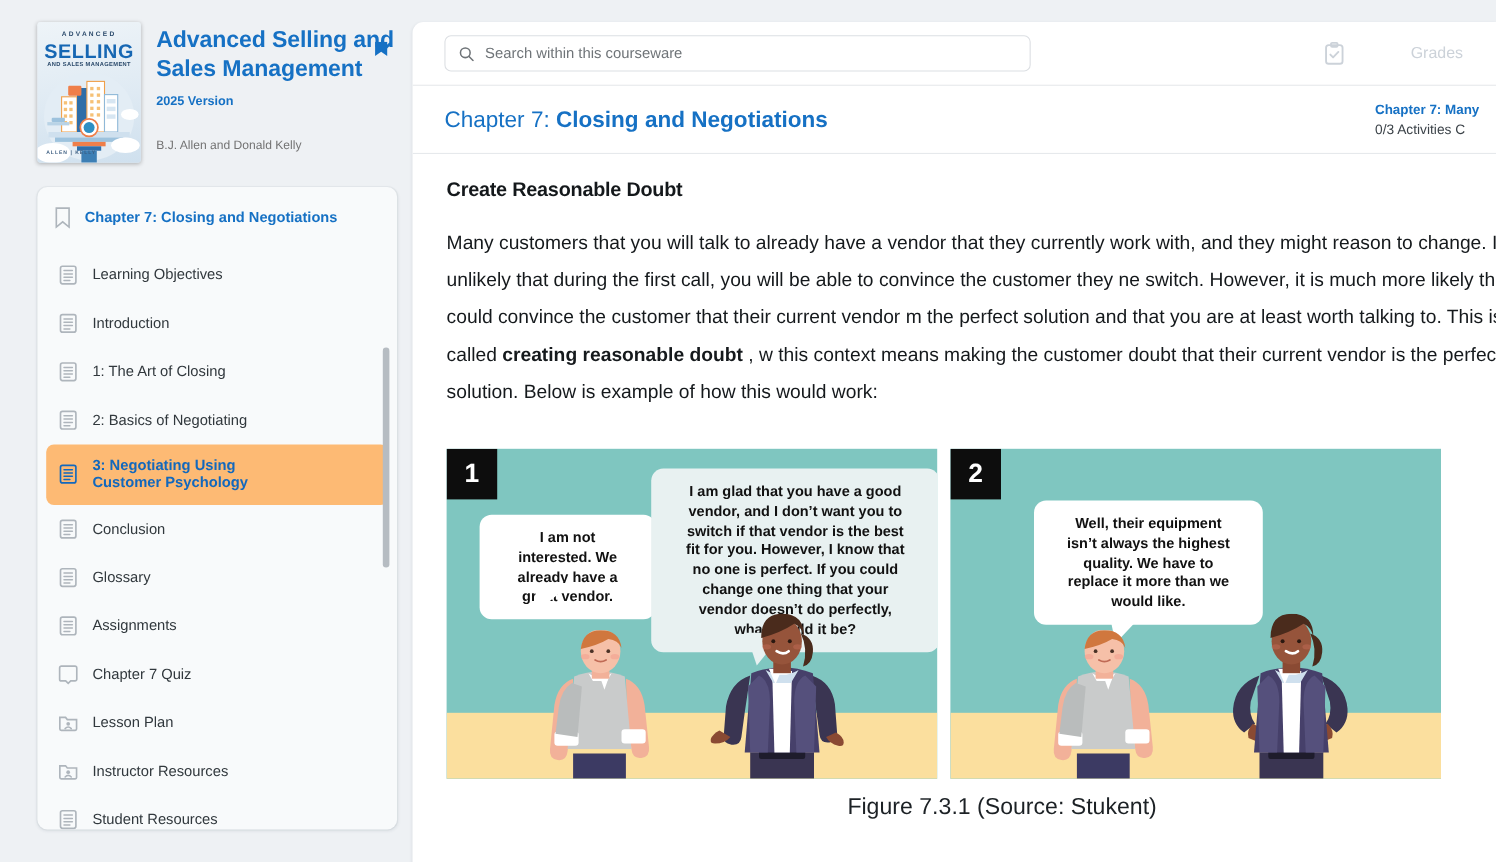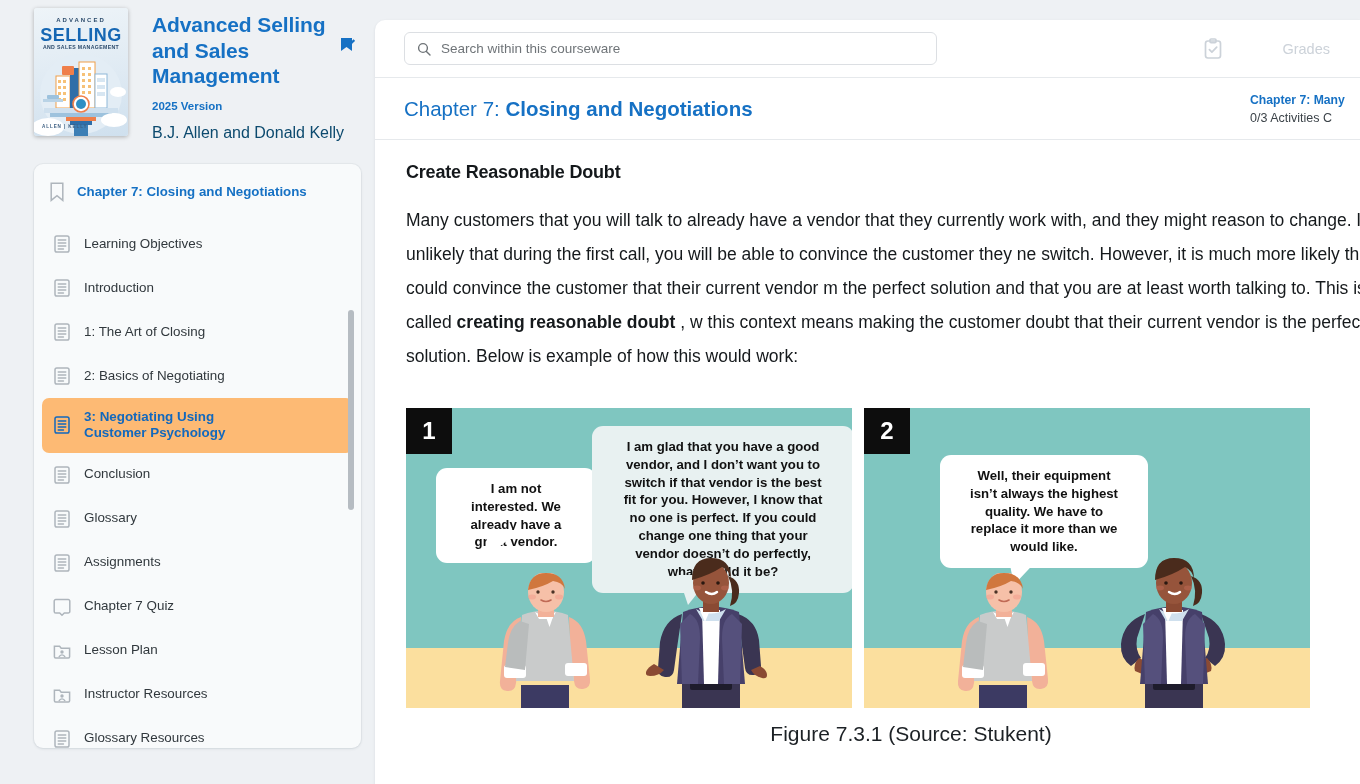--- a/index.html
+++ b/index.html
@@ -12,22 +12,22 @@
   #app { position: relative; width: 1360px; height: 784px; display: flex; }
 
   
   .sidebar {
     width: 375px; height: 784px;
     background: #eef1f4;
     position: relative; flex: 0 0 375px;
     padding: 0;
   }
   .book-header {
-    display: flex; gap: 24px;
-    padding: 8px 14px 0 34px;
+    display: flex; gap: 14px;
+    padding: 20px 14px 0 34px;
     position: relative;
     justify-content: center;
   }
   .book-cover {
     width: 94px; height: 128px;
     flex: 0 0 94px;
     border-radius: 3px;
     box-shadow: 0 1px 4px rgba(0,0,0,.28);
     position: relative; overflow: hidden;
     background: linear-gradient(170deg,#eef4f8 0%,#dfeaf3 55%,#cfe0ee 100%);
@@ -52,21 +52,21 @@
   }
   .book-meta { padding-top: 4px; min-width: 0; }
   .book-title {
     font-size: 21px; font-weight: 700; color: #1671c4;
     line-height: 1.22; letter-spacing: -.1px;
   }
   .book-version {
     margin-top: 11px; font-size: 11.5px; font-weight: 700; color: #1671c4;
   }
   .book-authors {
-    margin-top: 12px; font-size: 16px; color: #0c4a6e; font-weight: 400;
+    margin-top: 28px; font-size: 11px; color: #737373; font-weight: 400;
   }
   .bookmark-flag {
     position: absolute; top: 38px; right: 20px;
     width: 16px; height: 17px;
   }
 
   .nav-card {
     margin: 22px 14px 0 34px;
     background: #f8fafb;
     border-radius: 9px;
@@ -399,21 +399,21 @@
           <div class="nav-item">
             <span class="nav-ico">
               <svg width="20" height="20" viewBox="0 0 20 20">
                 <rect x="3" y="2" width="14" height="16" rx="1.8" fill="none" stroke="#aeb5bc" stroke-width="1.5"></rect>
                 <line x1="6.2" y1="6" x2="13.8" y2="6" stroke="#aeb5bc" stroke-width="1.4" stroke-linecap="round"></line>
                 <line x1="6.2" y1="9" x2="13.8" y2="9" stroke="#aeb5bc" stroke-width="1.4" stroke-linecap="round"></line>
                 <line x1="6.2" y1="12" x2="13.8" y2="12" stroke="#aeb5bc" stroke-width="1.4" stroke-linecap="round"></line>
                 <line x1="6.2" y1="15" x2="11.5" y2="15" stroke="#aeb5bc" stroke-width="1.4" stroke-linecap="round"></line>
               </svg>
             </span>
-            <span class="label">Glossary Resources</span>
+            <span class="label">Student Resources</span>
           </div>
         </div>
       <div class="sb-track"></div>
       <div class="sb-thumb"></div>
     </div>
   </aside>
 
   <section class="main">
 
     <div class="topbar">

